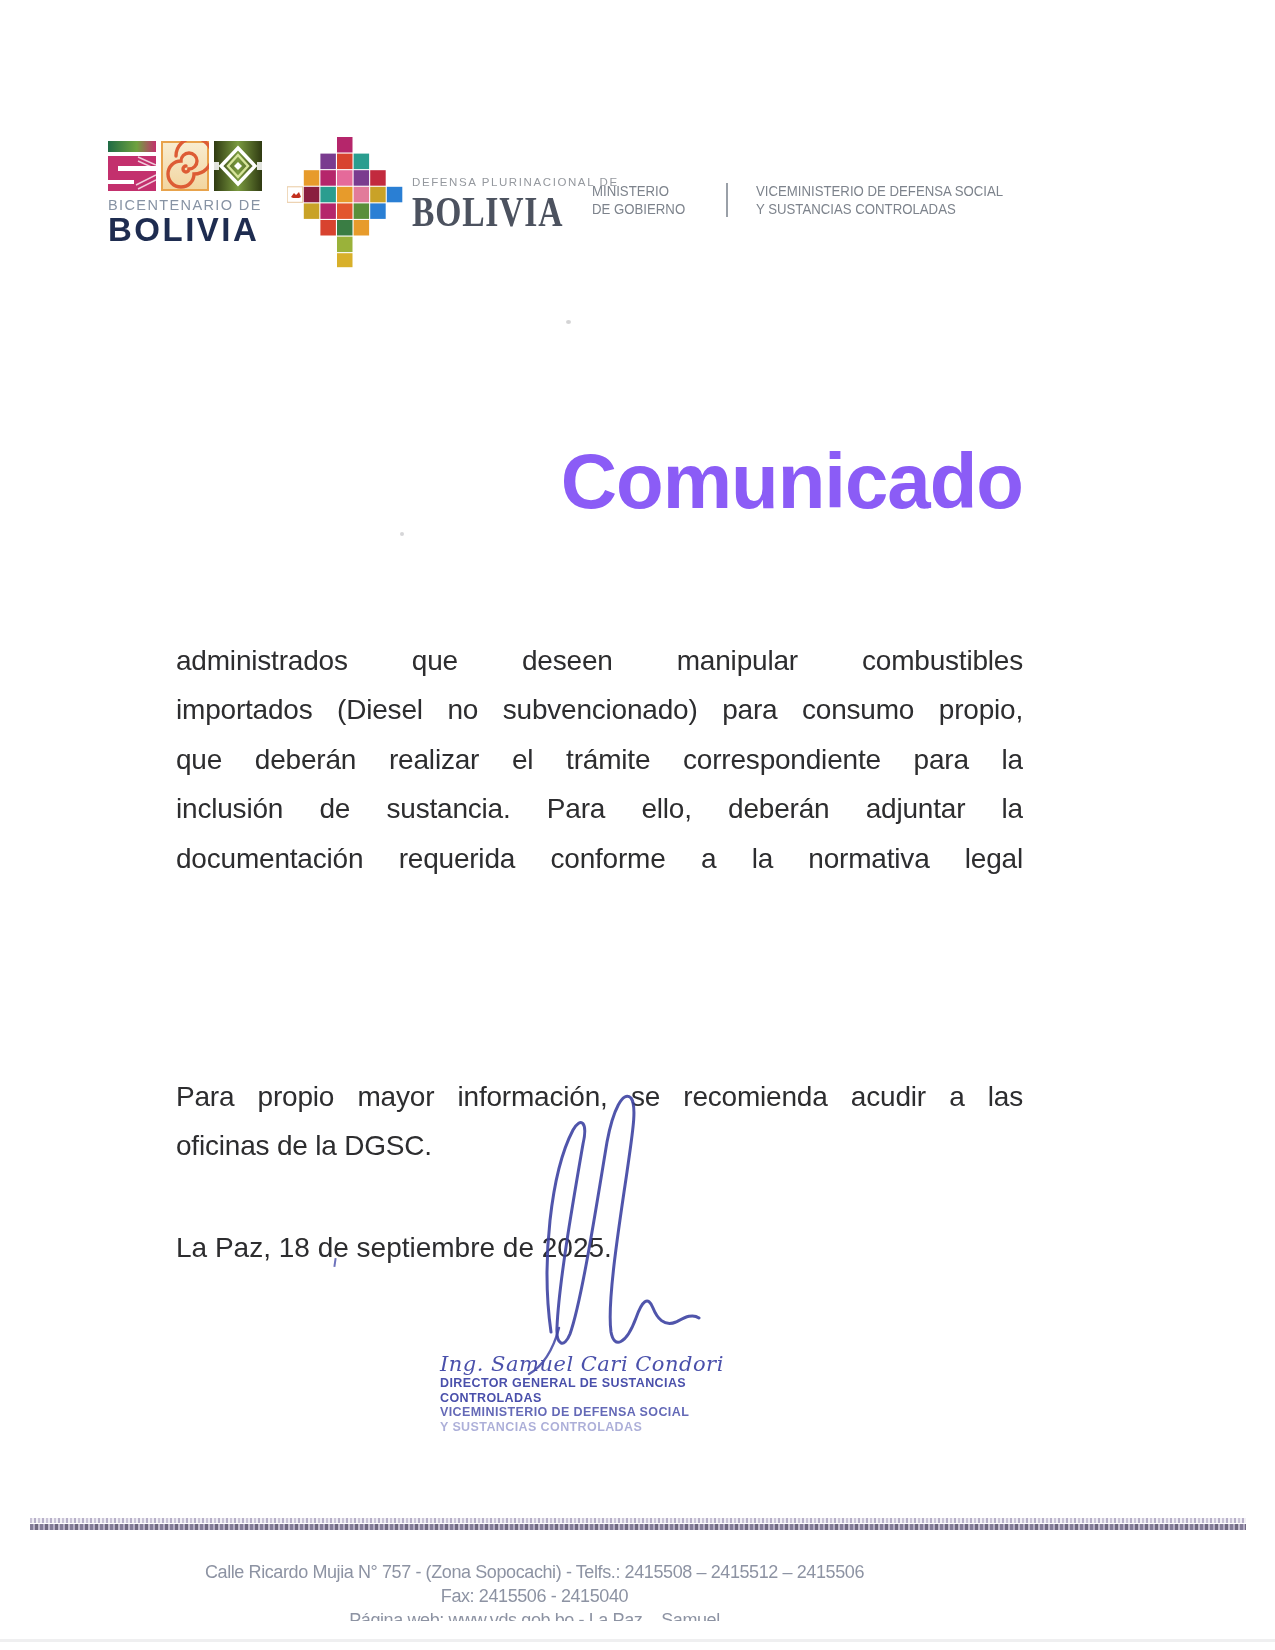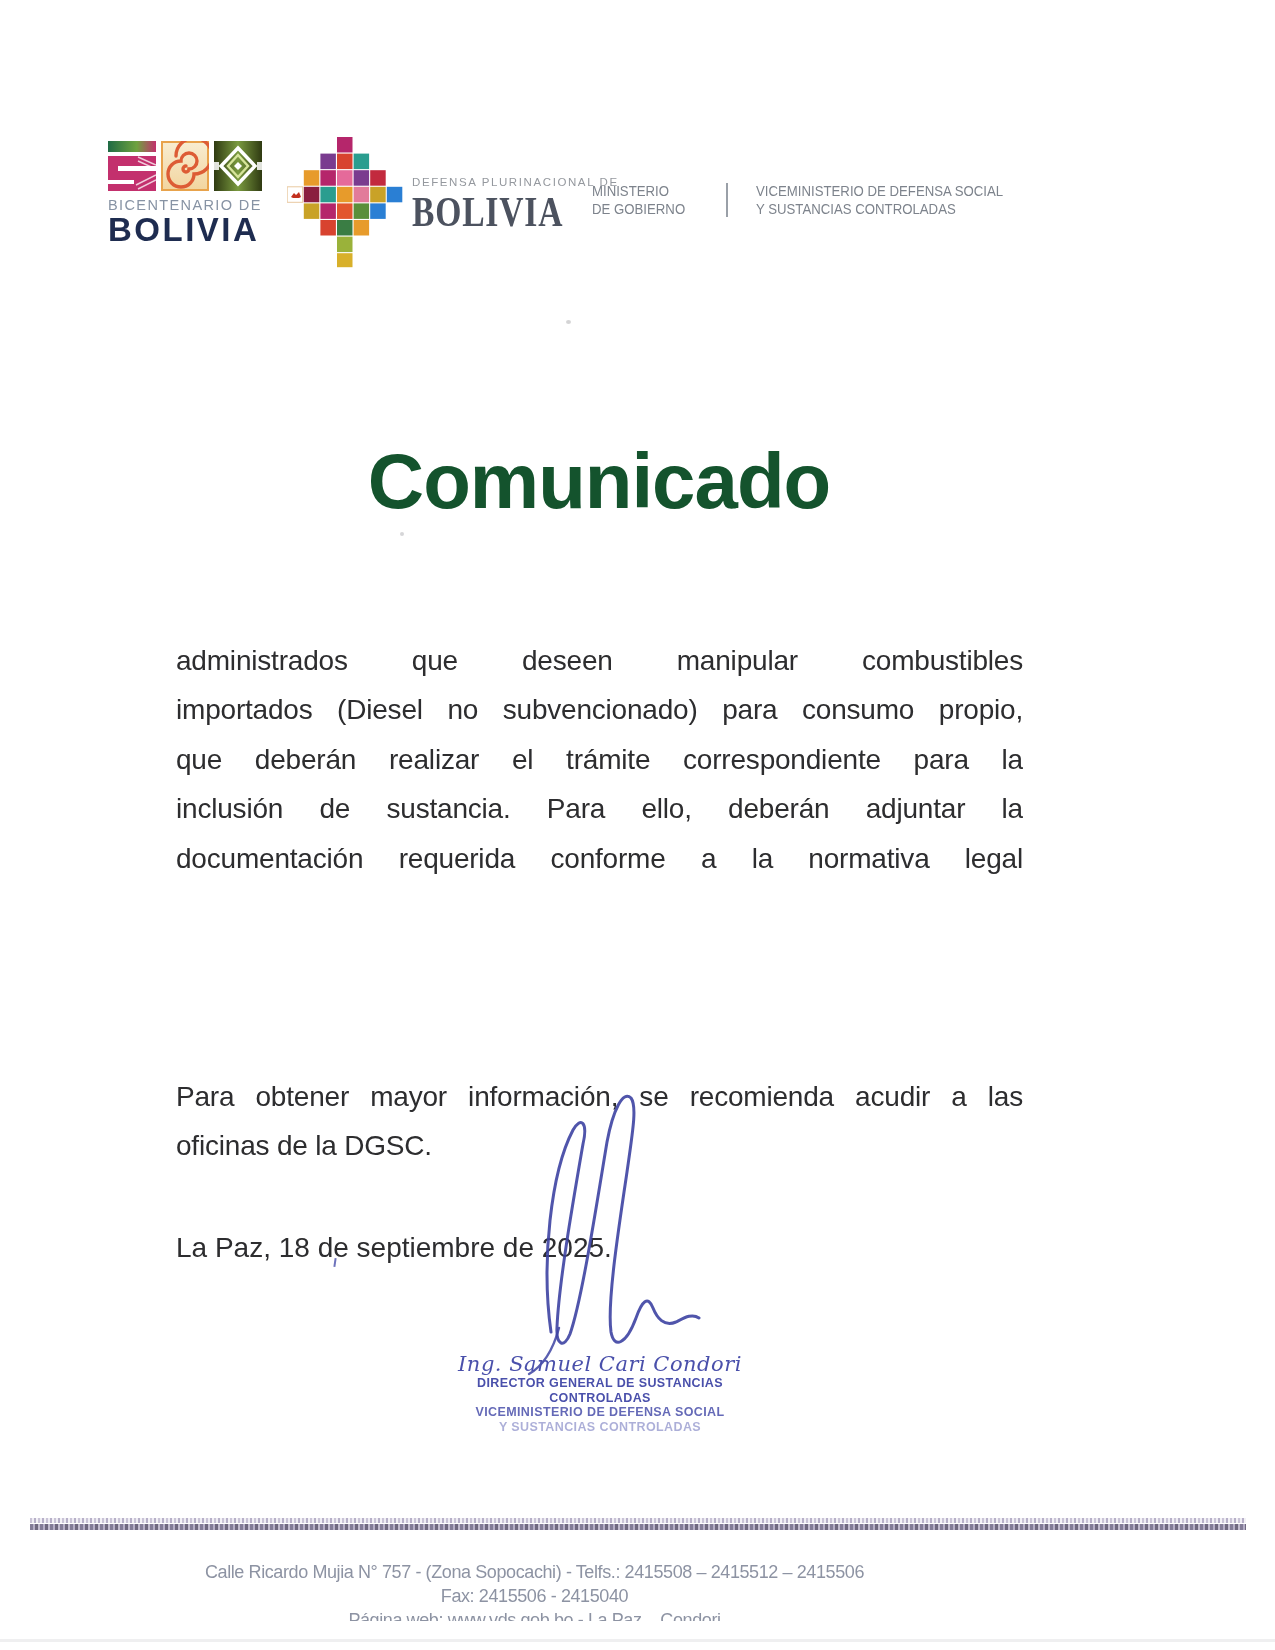--- a/index.html
+++ b/index.html
@@ -20,33 +20,33 @@
   .estado { position:absolute; left:412px; top:176px; }
   .estado-small { font-size:11.5px; letter-spacing:1.6px; color:#94989e; white-space:nowrap; }
   .estado-big { font-family:"Liberation Serif", serif; font-weight:bold; font-size:42px;
                 color:#4c525f; letter-spacing:1px; transform:scaleX(0.80);
                 transform-origin:left; margin-top:0px; white-space:nowrap; }
   .ministry { position:absolute; left:592px; top:182px; display:flex; align-items:stretch; gap:28px;
               color:#7d838c; font-size:15px; line-height:18px; }
   .ministry .col { transform:scaleX(0.88); transform-origin:left; white-space:nowrap; }
   .ministry .vbar { width:2px; background:#9aa0a8; margin:1px 0; }
   
-  .title { position:absolute; left:175px; top:436px; width:848px; text-align:center;
-           font-size:78px; font-weight:bold; letter-spacing:-1px; color:#14532d; }
+  .title { position:absolute; left:175px; top:436px; width:848px; text-align:right;
+           font-size:78px; font-weight:bold; letter-spacing:-1px; color:#8b5cf6; }
   
   .bodyblock { position:absolute; left:176px; top:636px; width:847px; }
   .bl { font-size:28px; line-height:49.4px; height:49.4px; letter-spacing:-0.2px;
         color:#2d2d2f; overflow:hidden; }
   .j  { text-align:justify; text-align-last:justify; }
   .p2 { position:absolute; left:176px; top:1072px; width:847px; }
   .dateline { position:absolute; left:176px; top:1232px; width:700px;
               font-size:28px; color:#2d2d2f; }
   
   .signature { position:absolute; left:455px; top:1082px; }
-  .stamp { position:absolute; left:440px; top:1352px; width:320px; text-align:center;
+  .stamp { position:absolute; left:440px; top:1352px; width:320px; 
            color:var(--stamp-blue,#4a50ab); }
   .stamp .name { font-family:"DejaVu Serif", serif; font-style:italic; font-size:21px;
                  letter-spacing:0.5px; }
   .stamp .role { font-size:12.5px; font-weight:bold; letter-spacing:0.4px; line-height:14.5px; }
   .stamp .fade1 { opacity:0.85; }
   .stamp .fade2 { opacity:0.45; filter:blur(0.4px); height:11px; overflow:hidden; }
   
   .band { position:absolute; left:30px; top:1518px; width:1216px; }
   .band .r1 { height:5px;
     background:repeating-linear-gradient(90deg,#c9c3d6 0 2px,#efedf4 2px 4px,#b7b0c8 4px 6px,#f3f1f6 6px 8px); }
@@ -175,21 +175,21 @@
 
   <div class="bodyblock">
     <div class="bl j">administrados que deseen manipular combustibles</div>
     <div class="bl j">importados (Diesel no subvencionado) para consumo propio,</div>
     <div class="bl j">que deberán realizar el trámite correspondiente para la</div>
     <div class="bl j">inclusión de sustancia. Para ello, deberán adjuntar la</div>
     <div class="bl j">documentación requerida conforme a la normativa legal</div>
   </div>
 
   <div class="p2">
-    <div class="bl j">Para obtener mayor información, se recomienda acudir a las</div>
+    <div class="bl j">Para propio mayor información, se recomienda acudir a las</div>
     <div class="bl">oficinas de la DGSC.</div>
   </div>
 
   <div class="dateline">La Paz, 18 de septiembre de 2025.</div>
 
   <svg class="signature" width="300" height="300" viewBox="0 0 300 300">
     <path d="M96 250 C 86 180, 96 90, 118 48 C 126 34, 133 40, 128 62
              C 118 120, 104 200, 102 245 C 101 263, 109 267, 115 252
              C 127 218, 142 120, 152 60 C 158 28, 168 8, 176 16
              C 182 24, 178 48, 172 90 C 163 150, 152 222, 156 250
@@ -207,21 +207,21 @@
   </div>
 
   <div class="band">
     <div class="r1"></div>
       <div class="r2"></div>
   </div>
 
   <div class="footer">
     <div>Calle Ricardo Mujia N° 757 - (Zona Sopocachi) - Telfs.: 2415508 – 2415512 – 2415506</div>
     <div>Fax: 2415506 - 2415040</div>
-    <div class="f3">Página web: www.vds.gob.bo - La Paz – Condori</div>
+    <div class="f3">Página web: www.vds.gob.bo - La Paz – Samuel</div>
   </div>
   <div class="scan-edge"></div>
 
   <div class="speck speck1"></div>
   <div class="speck speck2"></div>
   <div class="bluetick"></div>
 
 </div>
 
 </body></html>

